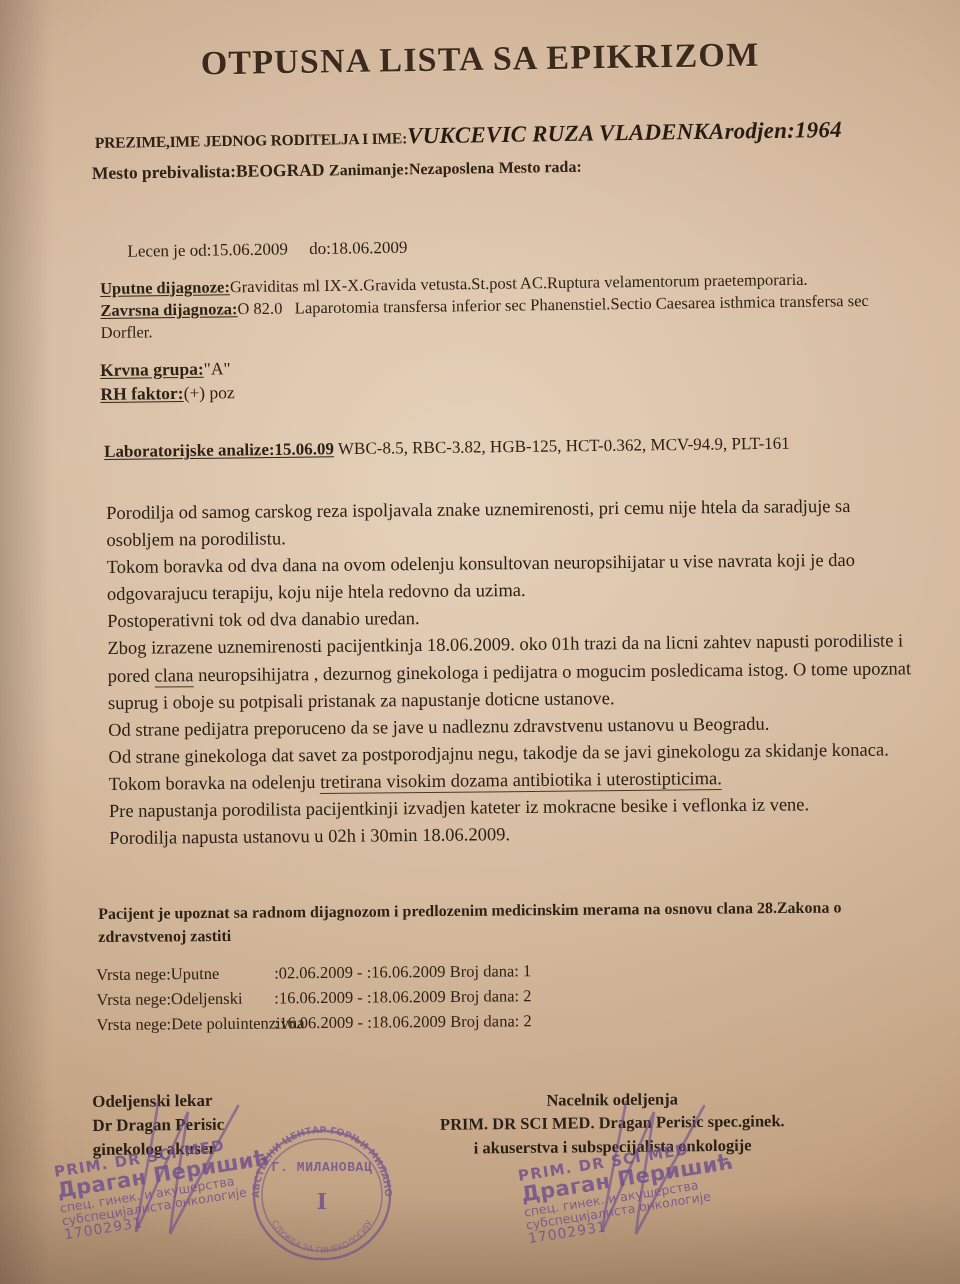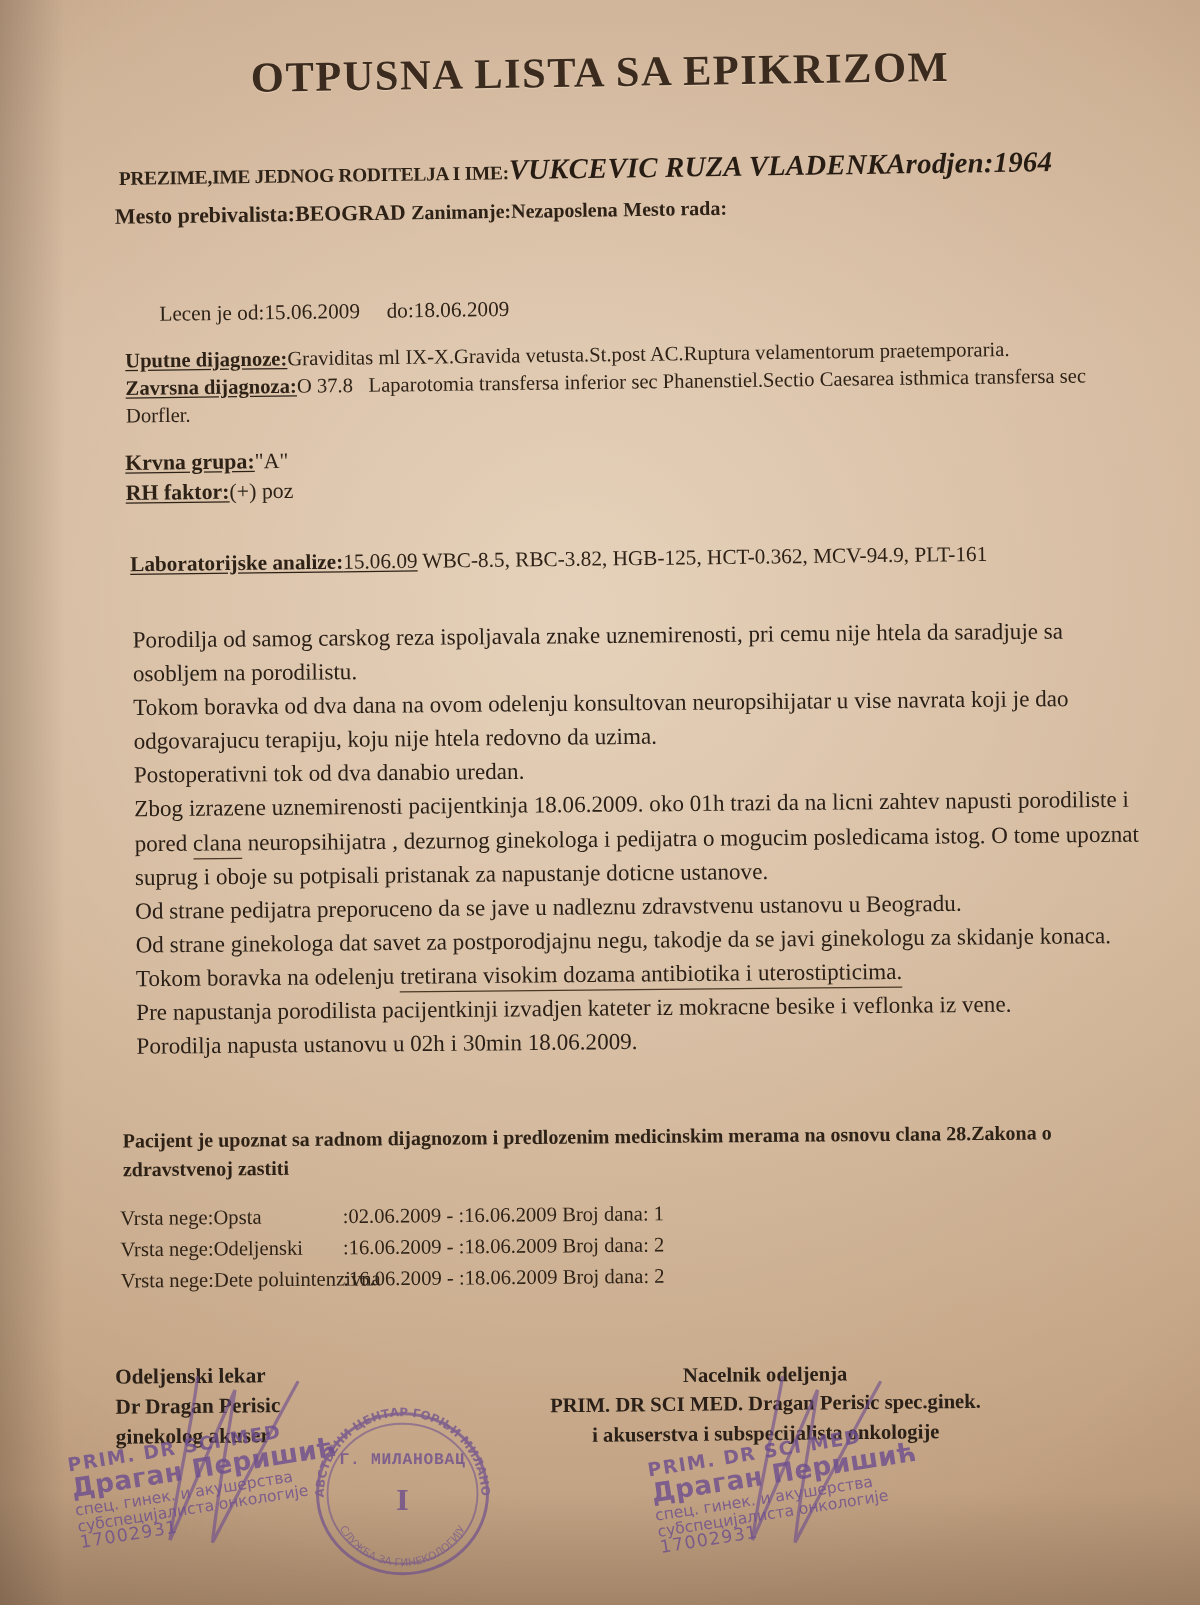--- a/index.html
+++ b/index.html
@@ -161,20 +161,21 @@
     color: #2e2217;
   }
   .lab .lbl {
     font-weight: 700;
     text-decoration: underline;
     text-underline-offset: 2px;
   }
   .lab .date {
     text-decoration: underline;
     text-underline-offset: 2px;
+    font-weight: bold;
   }
 
   
   .body-text {
     position: absolute;
     left: 106px;
     top: 500px;
     width: 812px;
     transform: rotate(-0.55deg);
     transform-origin: left top;
@@ -328,21 +329,21 @@
     <div class="hdr-line2">
       <span>Mesto prebivalista:</span><span>BEOGRAD</span><span> </span><span class="small">Zanimanje:</span><span class="small">Nezaposlena</span><span> </span><span class="small">Mesto rada:</span><span class="small"></span>
     </div>
 
     <div class="treated">
       <span>Lecen je od:</span><span>15.06.2009</span><span>     </span><span>do:</span><span>18.06.2009</span>
     </div>
 
     <div class="dx">
       <div class="dx-line"><span class="lbl">Uputne dijagnoze:</span><span>Graviditas ml IX-X.Gravida vetusta.St.post AC.Ruptura velamentorum praetemporaria.</span></div>
-      <div class="dx-line"><span class="lbl">Zavrsna dijagnoza:</span><span>O 37.8</span><span>   </span><span>Laparotomia transfersa inferior sec Phanenstiel.Sectio Caesarea isthmica transfersa sec Dorfler.</span></div>
+      <div class="dx-line"><span class="lbl">Zavrsna dijagnoza:</span><span>O 82.0</span><span>   </span><span>Laparotomia transfersa inferior sec Phanenstiel.Sectio Caesarea isthmica transfersa sec Dorfler.</span></div>
     </div>
 
     <div class="blood">
       <div><span class="lbl">Krvna grupa:</span><span>"A"</span></div>
       <div><span class="lbl">RH faktor:</span><span>(+) poz</span></div>
     </div>
 
     <div class="lab">
       <span class="lbl">Laboratorijske analize:</span><span class="date">15.06.09</span><span> </span><span>WBC-8.5, RBC-3.82, HGB-125, HCT-0.362, MCV-94.9, PLT-161</span>
     </div>
@@ -355,21 +356,21 @@
       <p class="para">Od strane pedijatra preporuceno da se jave u nadleznu zdravstvenu ustanovu u Beogradu.</p>
       <p class="para">Od strane ginekologa dat savet za postporodjajnu negu, takodje da se javi ginekologu za skidanje konaca.</p>
       <p class="para"><span>Tokom boravka na odelenju </span><span class="u-pen">tretirana visokim dozama antibiotika i uterostipticima.</span></p>
       <p class="para">Pre napustanja porodilista pacijentkinji izvadjen kateter iz mokracne besike i veflonka iz vene.</p>
       <p class="para">Porodilja napusta ustanovu u 02h i 30min 18.06.2009.</p>
     </div>
 
     <div class="consent">Pacijent je upoznat sa radnom dijagnozom i predlozenim medicinskim merama na osnovu clana 28.Zakona o zdravstvenoj zastiti</div>
 
     <div class="care">
-      <div class="care-row"><span class="k" style="width:178px"><span>Vrsta nege:</span><span>Opsta</span></span><span>:02.06.2009</span><span> </span><span>-</span><span> </span><span>:16.06.2009</span><span> </span><span>Broj dana:</span><span> </span><span>1</span></div>
+      <div class="care-row"><span class="k" style="width:178px"><span>Vrsta nege:</span><span>Uputne</span></span><span>:02.06.2009</span><span> </span><span>-</span><span> </span><span>:16.06.2009</span><span> </span><span>Broj dana:</span><span> </span><span>1</span></div>
 
       <div class="care-row"><span class="k" style="width:178px"><span>Vrsta nege:</span><span>Odeljenski</span></span><span>:16.06.2009</span><span> </span><span>-</span><span> </span><span>:18.06.2009</span><span> </span><span>Broj dana:</span><span> </span><span>2</span></div>
 
       <div class="care-row"><span class="k" style="width:178px"><span>Vrsta nege:</span><span>Dete poluintenzivna</span></span><span>:16.06.2009</span><span> </span><span>-</span><span> </span><span>:18.06.2009</span><span> </span><span>Broj dana:</span><span> </span><span>2</span></div>
     </div>
 
     <div class="sig-left">
       <div>Odeljenski lekar</div>
       <div>Dr Dragan Perisic</div>
       <div>ginekolog akuser</div>

